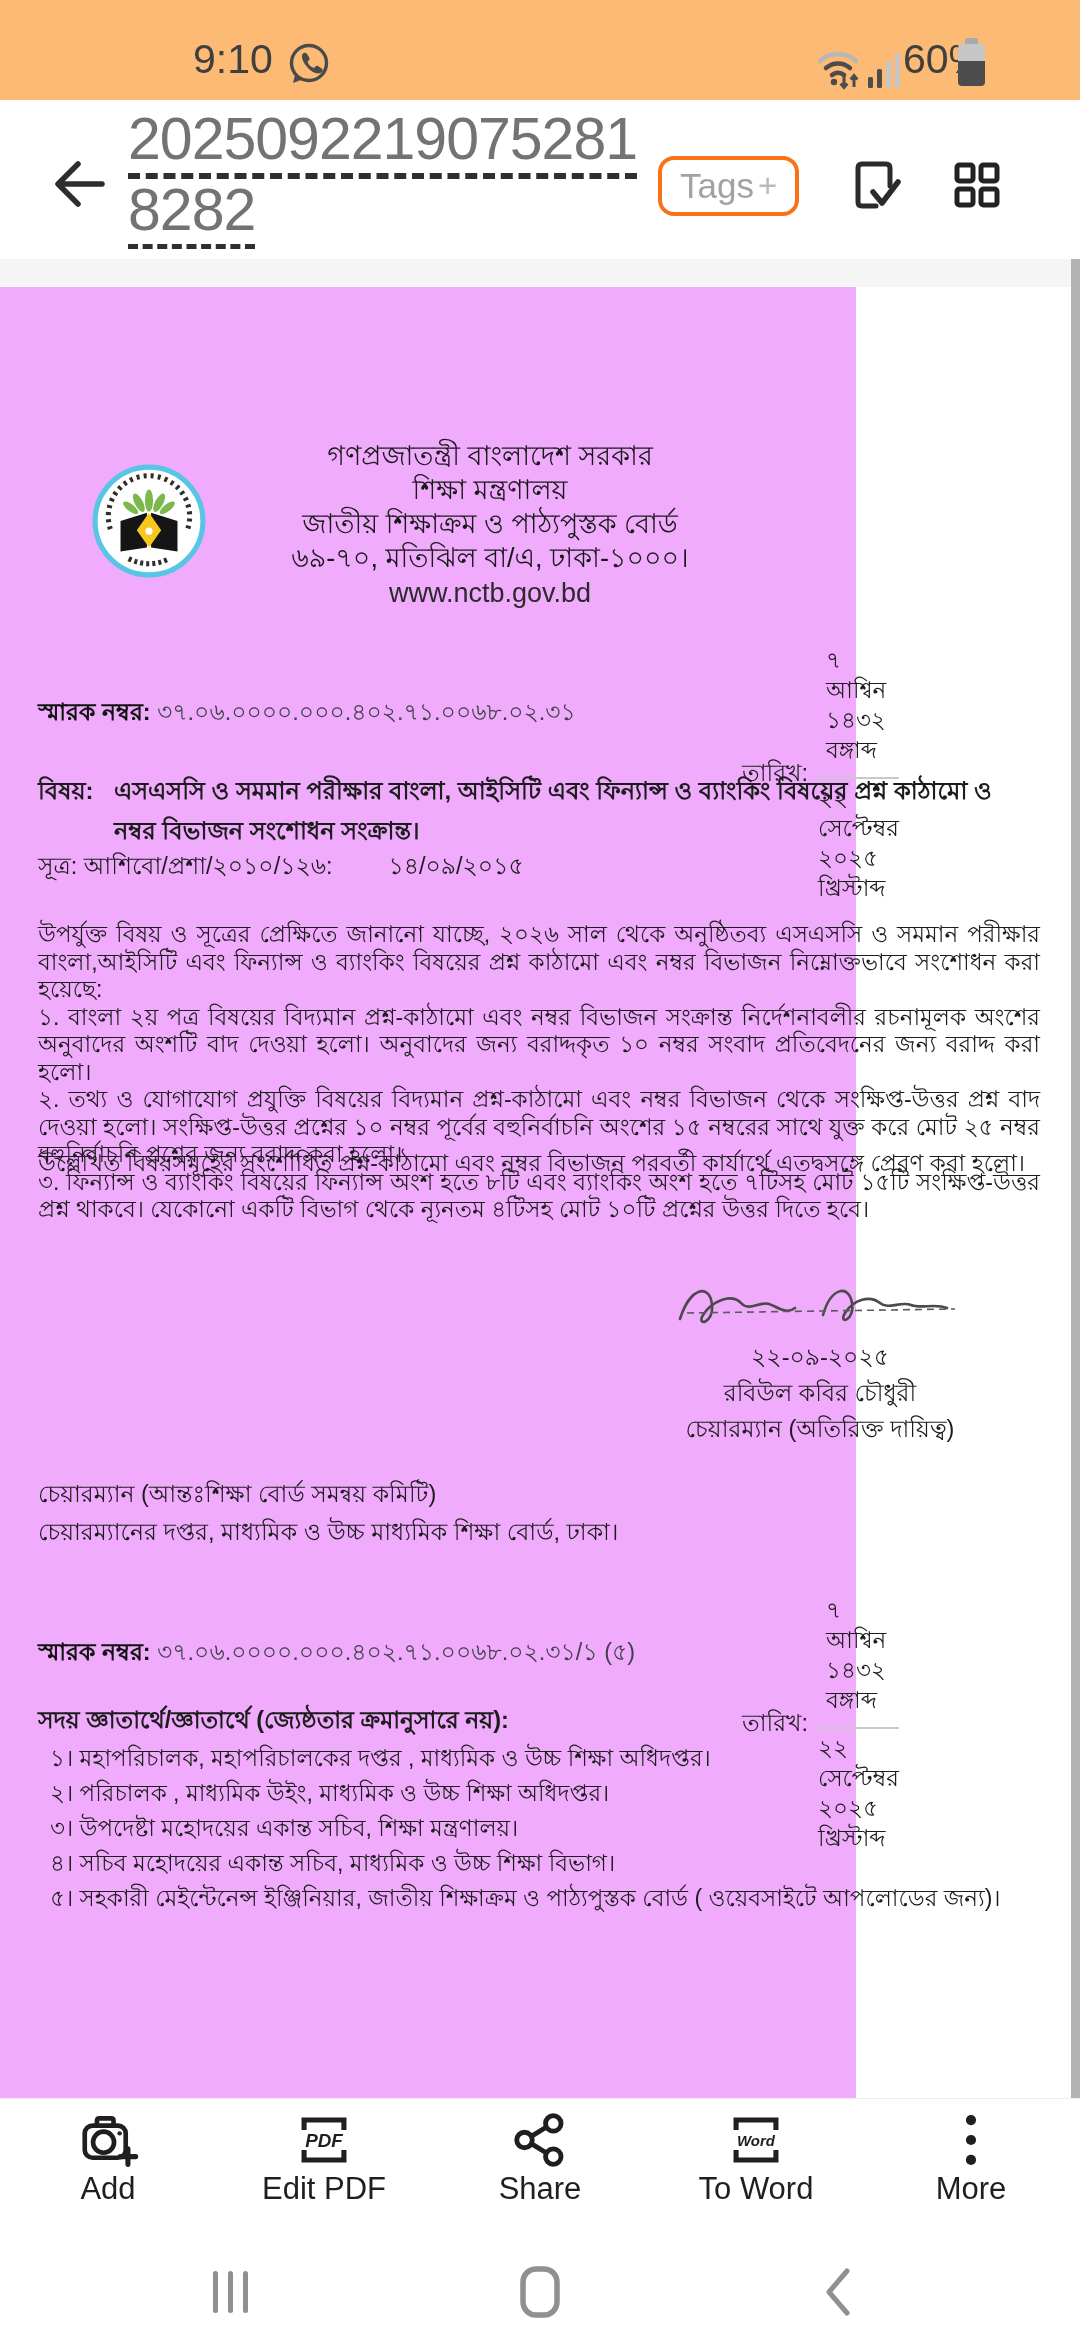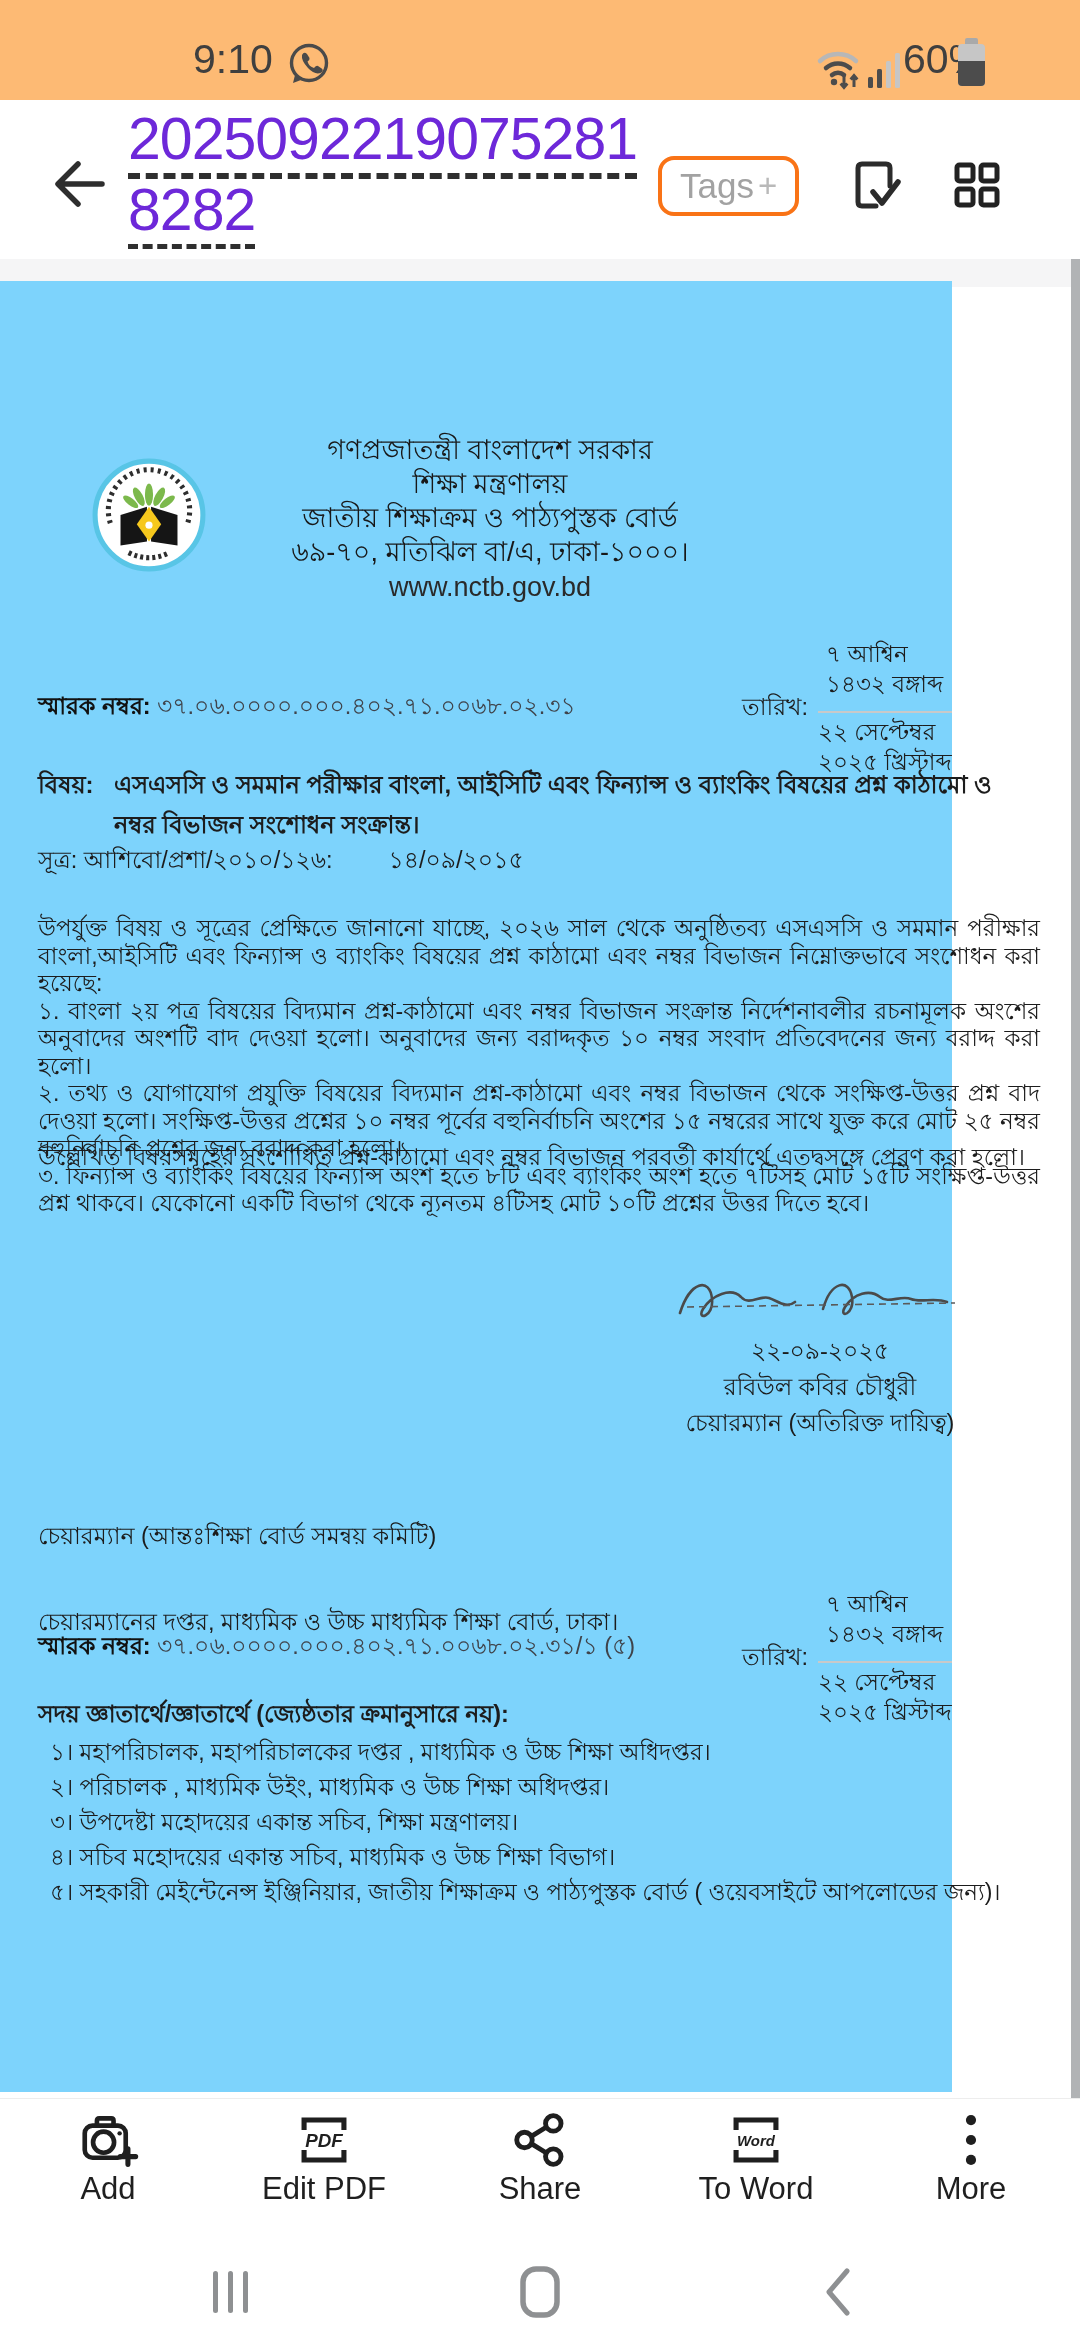--- a/index.html
+++ b/index.html
@@ -15,35 +15,35 @@
   .sb-batt-pct{position:absolute;left:903px;top:36px;font-size:41px;color:#3f3f3f;}
   .sb-battery{position:absolute;left:958px;top:38px;width:27px;height:48px;}
   .sb-battery .cap{position:absolute;left:7px;top:0;width:13px;height:6px;background:#a9a9a9;border-radius:2px 2px 0 0;}
   .sb-battery .body{position:absolute;left:0;top:6px;width:27px;height:42px;border-radius:4px;overflow:hidden;background:#c6c6c6;}
   .sb-battery .fill{position:absolute;left:0;bottom:0;width:27px;height:25px;background:#4c4c4c;}
 
   
   .app-header{position:absolute;left:0;top:100px;width:1080px;height:159px;background:#fff;}
   .back-btn{position:absolute;left:48px;top:52px;width:64px;height:64px;}
   .title-block{position:absolute;left:128px;top:8px;width:520px;color:#1f1f1f;}
-  .title-line{display:inline-block;font-size:59px;line-height:62px;color:#6d28d9;
+  .title-line{display:inline-block;font-size:59px;line-height:62px;color:#737373;
               border-bottom:6px dashed #2f2f2f;padding-bottom:3px;letter-spacing:-1px;text-align:center;}
   .title-line2{font-size:59px;border-bottom-width:5px;}
   .tags-pill{position:absolute;left:658px;top:56px;height:52px;padding:0 18px;border:4px solid #f97316;
              border-radius:16px;display:flex;align-items:center;gap:4px;background:#fff;}
   .tags-pill .t{font-size:35px;color:#a2a2a2;}
   .tags-pill .plus{font-size:33px;color:#b9b9b9;}
   .hdr-icon{position:absolute;top:56px;width:58px;height:58px;}
   .hdr-check{left:846px;}
   .hdr-grid{left:948px;}
 
   
   .gray-band{position:absolute;left:0;top:259px;width:1080px;height:28px;background:#f5f5f6;}
   .edge-strip{position:absolute;left:1071px;top:259px;width:9px;height:1839px;background:#b1b3b5;}
-  .page{position:absolute;left:0;top:281px;width:952px;height:1811px;background:#7dd3fc;color:#1c1c1c;}
+  .page{position:absolute;left:0;top:287px;width:856px;height:1811px;background:#f0abfc;color:#1c1c1c;}
   .bn{font-size:23px;line-height:27px;color:#1c1c1c;}
 
   .logo{position:absolute;left:90px;top:175px;}
   .org-block{position:absolute;left:190px;top:152px;width:600px;text-align:center;}
   .org-block .l{font-size:27px;line-height:34px;color:#181818;}
   .org-block .web{font-size:27px;line-height:36px;color:#2a2a2a;}
 
   .memo1{position:absolute;left:38px;top:412px;}
   .memo-label{font-weight:bold;font-size:23.5px;color:#111;}
   .memo-num{font-size:23.5px;color:#3f434a;}
@@ -64,21 +64,21 @@
 
   .body-text{position:absolute;left:38px;top:634px;width:1002px;}
   .body-text p{margin:0;font-size:23px;line-height:27.5px;text-align:justify;}
   .closing{position:absolute;left:38px;top:862px;width:1002px;font-size:23px;line-height:28px;}
 
   .sign-block{position:absolute;left:600px;top:986px;width:440px;text-align:center;}
   .sign-svg{display:block;margin:0 auto;}
   .sign-line{font-size:23.5px;line-height:36px;}
 
   .addr{position:absolute;left:38px;top:1188px;}
-  .addr .l{font-size:23.5px;line-height:38px;margin-top:48px;}
+  .addr .l{font-size:23.5px;line-height:38px;}
 
   .memo2{position:absolute;left:38px;top:1352px;}
 
   .cc-block{position:absolute;left:38px;top:1418px;width:1010px;}
   .cc-head{font-weight:bold;font-size:23.5px;line-height:30px;}
   .cc-item{font-size:23px;line-height:35px;padding-left:12px;}
   .cc-list{margin-top:6px;}
 
   
   .toolbar{position:absolute;left:0;top:2098px;width:1080px;height:152px;background:#fff;border-top:1px solid #ededed;}

